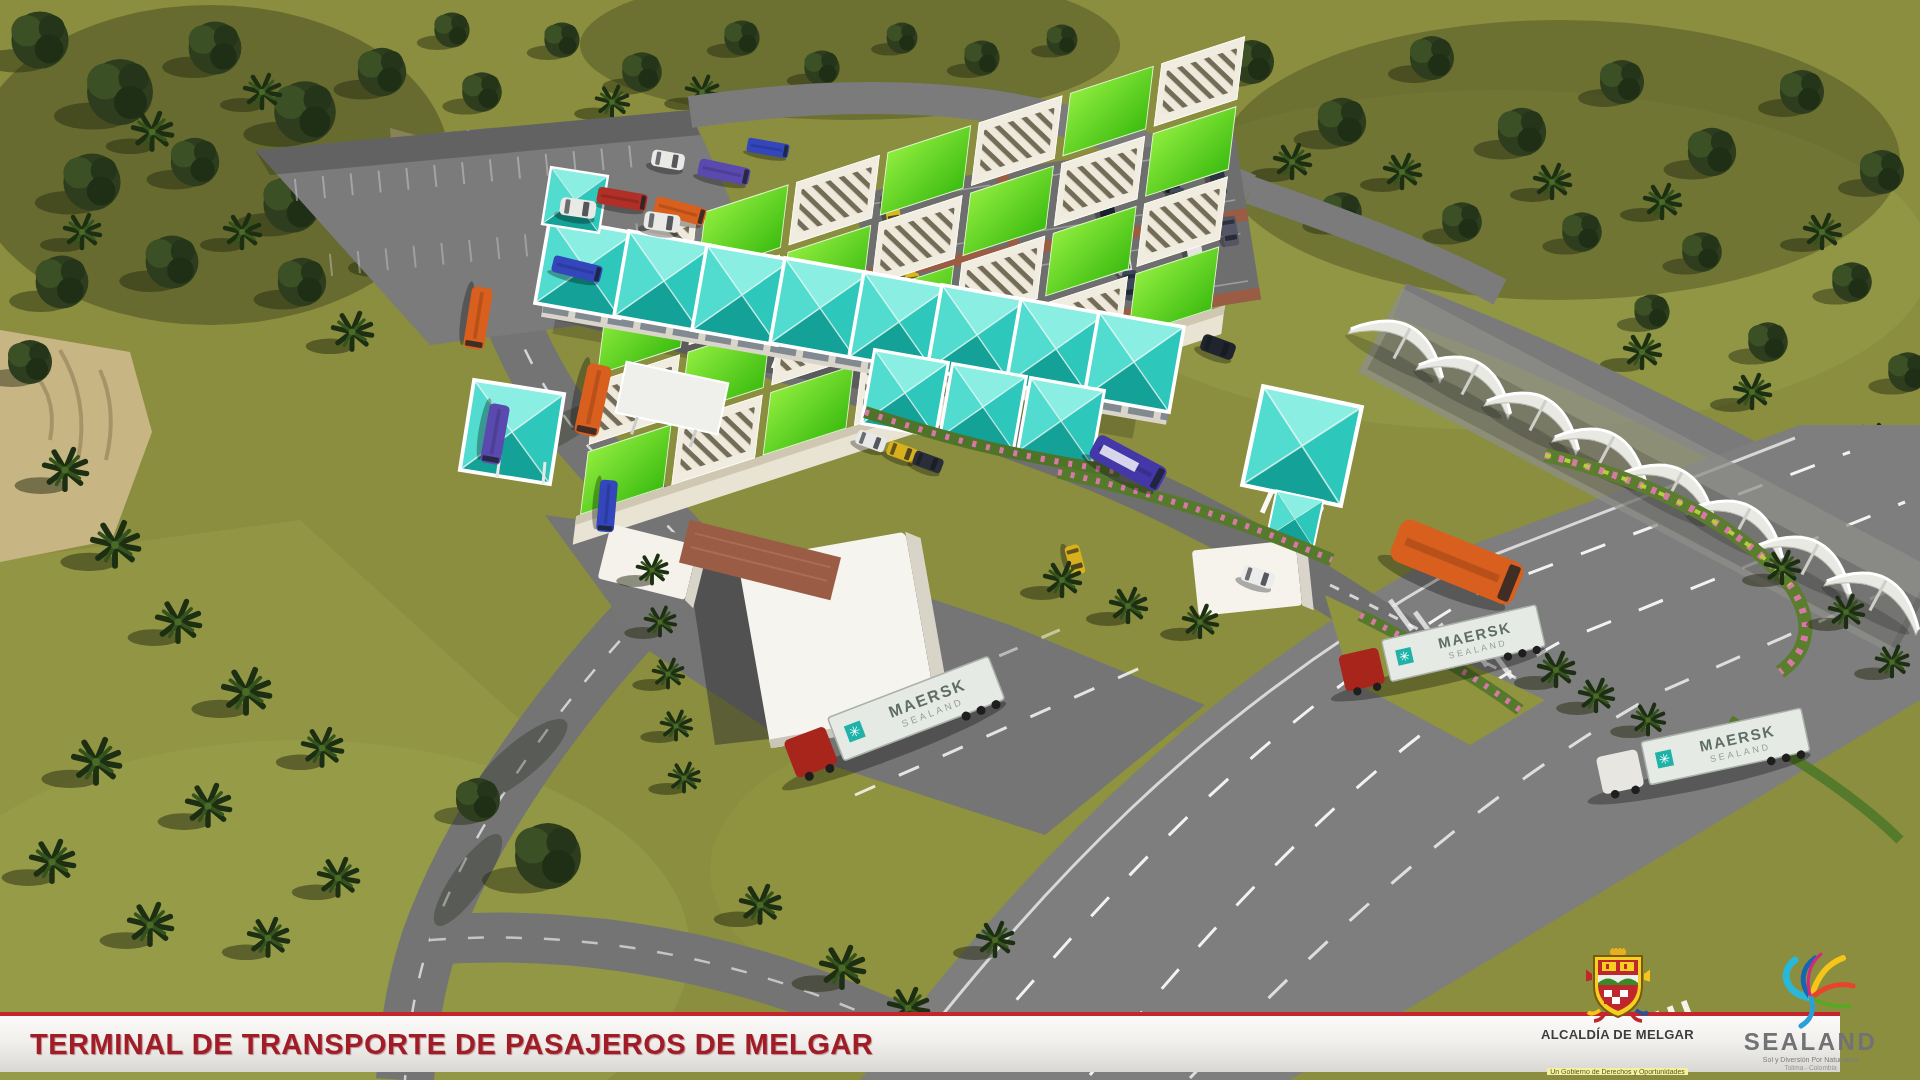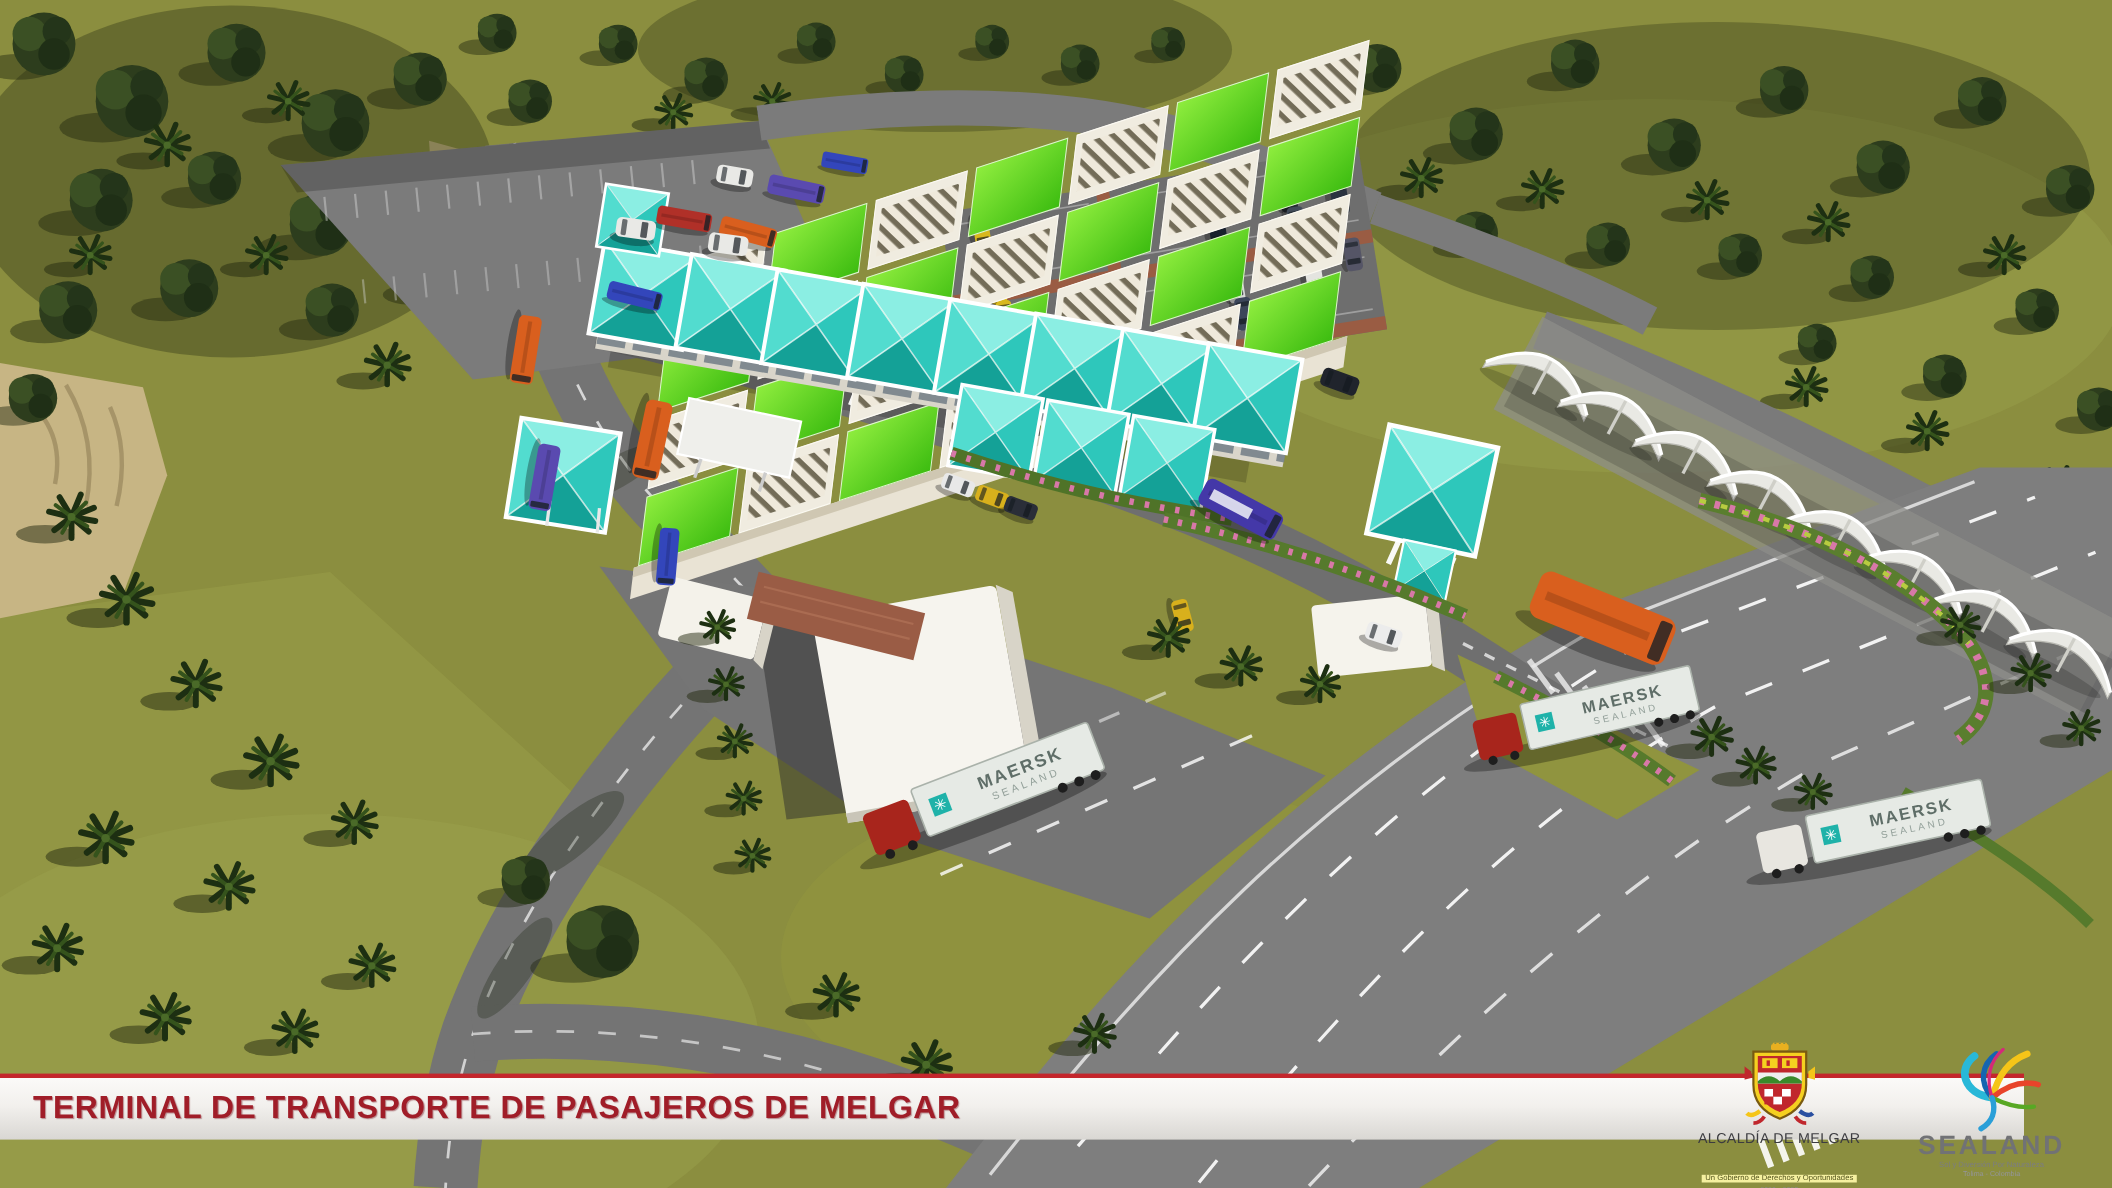--- a/index.html
+++ b/index.html
@@ -1,29 +1,29 @@
 <!DOCTYPE html>
 <html><head>
 <meta charset="utf-8">
 <style>
   html,body{margin:0;padding:0;width:1920px;height:1080px;overflow:hidden;
     background:#8b8e3f;font-family:"Liberation Sans",sans-serif;}
   .stage{position:relative;width:1920px;height:1080px;}
   svg.scene{position:absolute;left:0;top:0;}
-  .banner{position:absolute;left:0;top:976px;width:1840px;height:60px;box-sizing:border-box;
+  .banner{position:absolute;left:0;top:1012px;width:1840px;height:60px;box-sizing:border-box;
     background:linear-gradient(180deg,#fbfaf8 0%,#f2f0ed 45%,#d9d7d3 100%);
     border-top:4px solid #c4262c;z-index:5;text-align:center;}
   .banner-title{position:absolute;left:30px;top:50%;transform:translateY(-50%);
     font-size:29px;font-weight:bold;letter-spacing:.5px;color:#a01d28;
     text-shadow:1px 1px 1px rgba(120,20,32,.45);white-space:nowrap;}
   .logo{position:absolute;z-index:6;text-align:center;}
   .logo svg{display:block;margin:0 auto;}
   .logo.alcaldia{left:1505px;top:948px;width:225px;}
   .logo.melgar{left:1703px;top:946px;width:215px;}
-  .alc-name{font-size:13px;font-weight:normal;color:#3c3c40;letter-spacing:.3px;margin-top:1px;}
+  .alc-name{font-size:13px;font-weight:bold;color:#3c3c40;letter-spacing:.3px;margin-top:1px;}
   .alc-slogan{display:inline-block;font-size:7px;color:#55551e;background:#f5f0a0;padding:0 3px;margin-top:1px;}
   .alc-period{font-size:6.5px;color:#8a8a8e;margin-top:1px;}
   .mel-name{font-size:24px;font-weight:bold;color:#717275;letter-spacing:2.5px;line-height:1;}
   .mel-slogan{font-size:7px;color:#7c7d80;margin-top:2px;}
   .mel-loc{font-size:6.5px;color:#94959a;margin-top:1px;}
 </style>
 </head>
 <body>
 
 <div class="stage">

